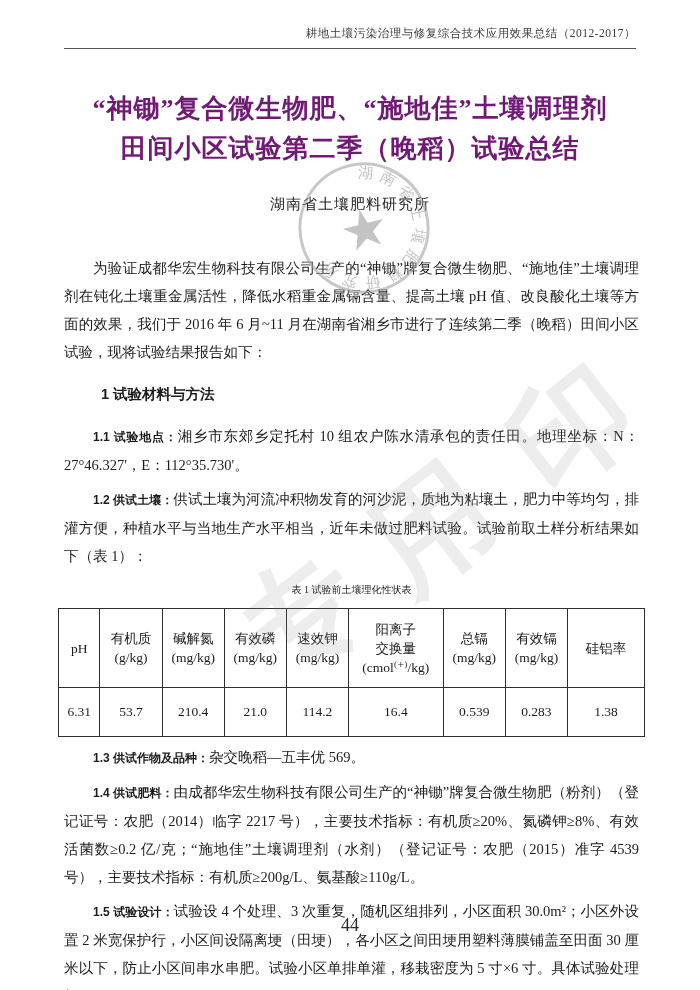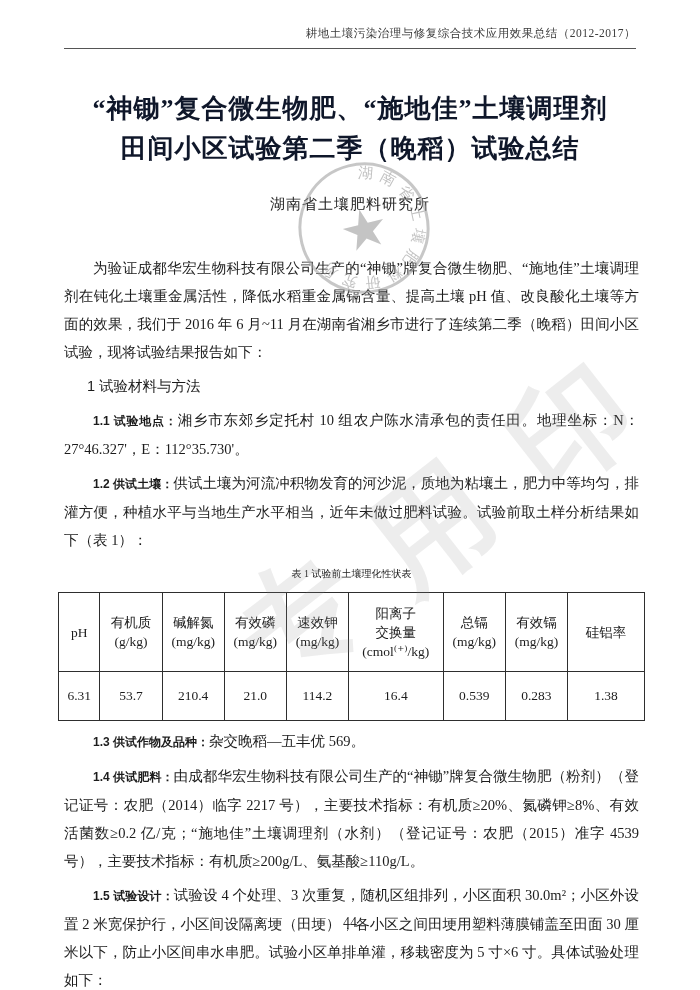--- a/index.html
+++ b/index.html
@@ -20,21 +20,21 @@
     border-bottom:1.5px solid #555;
     letter-spacing:0.5px;
   }
   
   .doc-title{
     margin:40px 30px 0 30px;
     text-align:center;
     font-weight:bold;
     font-size:26px;
     line-height:40px;
-    color:#0f172a;
+    color:#701a75;
     letter-spacing:1px;
   }
   .doc-subtitle{
     margin-top:26px;
     text-align:center;
     font-size:15px;
     color:#222;
     letter-spacing:1px;
   }
   
@@ -44,22 +44,22 @@
     line-height:28px;
     text-align:justify;
   }
   .para{ text-indent:2em; margin:6px; }
   .para .lbl{
     font-weight:bold;
     font-family:"Liberation Sans","DejaVu Sans",sans-serif;
     font-size:12px;
   }
   .sec-head{
-    text-indent:2em;margin:0;
-    font-weight:normal;
+    text-indent:2em;margin:14px;
+    font-weight:bold;
     font-family:"Liberation Sans","DejaVu Sans",sans-serif;
     font-size:14.5px;
   }
   .treatment{ text-indent:1.5em; margin:8px; }
   
   .tbl-caption{
     text-align:center;
     font-size:10px;
     margin:6px 0 4px 0;
     text-indent:0;
@@ -103,21 +103,21 @@
   }
   .wm1{left:512px;top:368px;}
   .wm2{left:372px;top:468px;}
   .wm3{left:242px;top:556px;}
   
   .pageno{
     position:absolute;
     left:0;right:0;
     top:915px;
     text-align:center;
-    font-size:14px;
+    font-size:18px;
     color:#2a2a2a;
   }
 </style>
 </head>
 <body>
 
 <div class="page">
 
   <span class="wm wm1">印</span>
   <span class="wm wm2">用</span>

